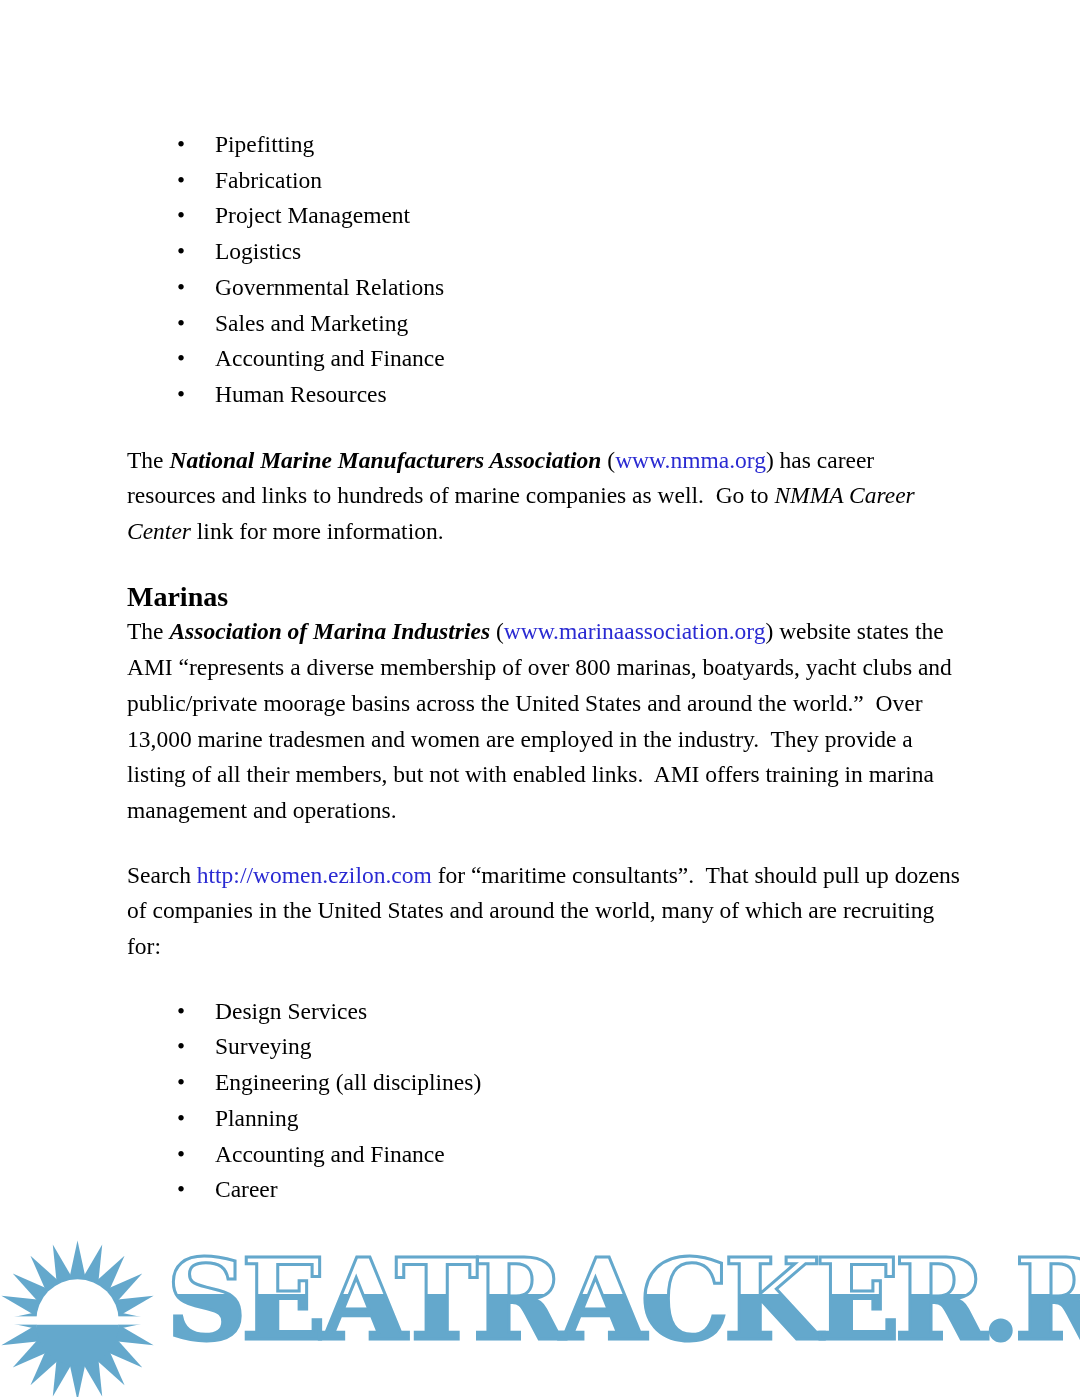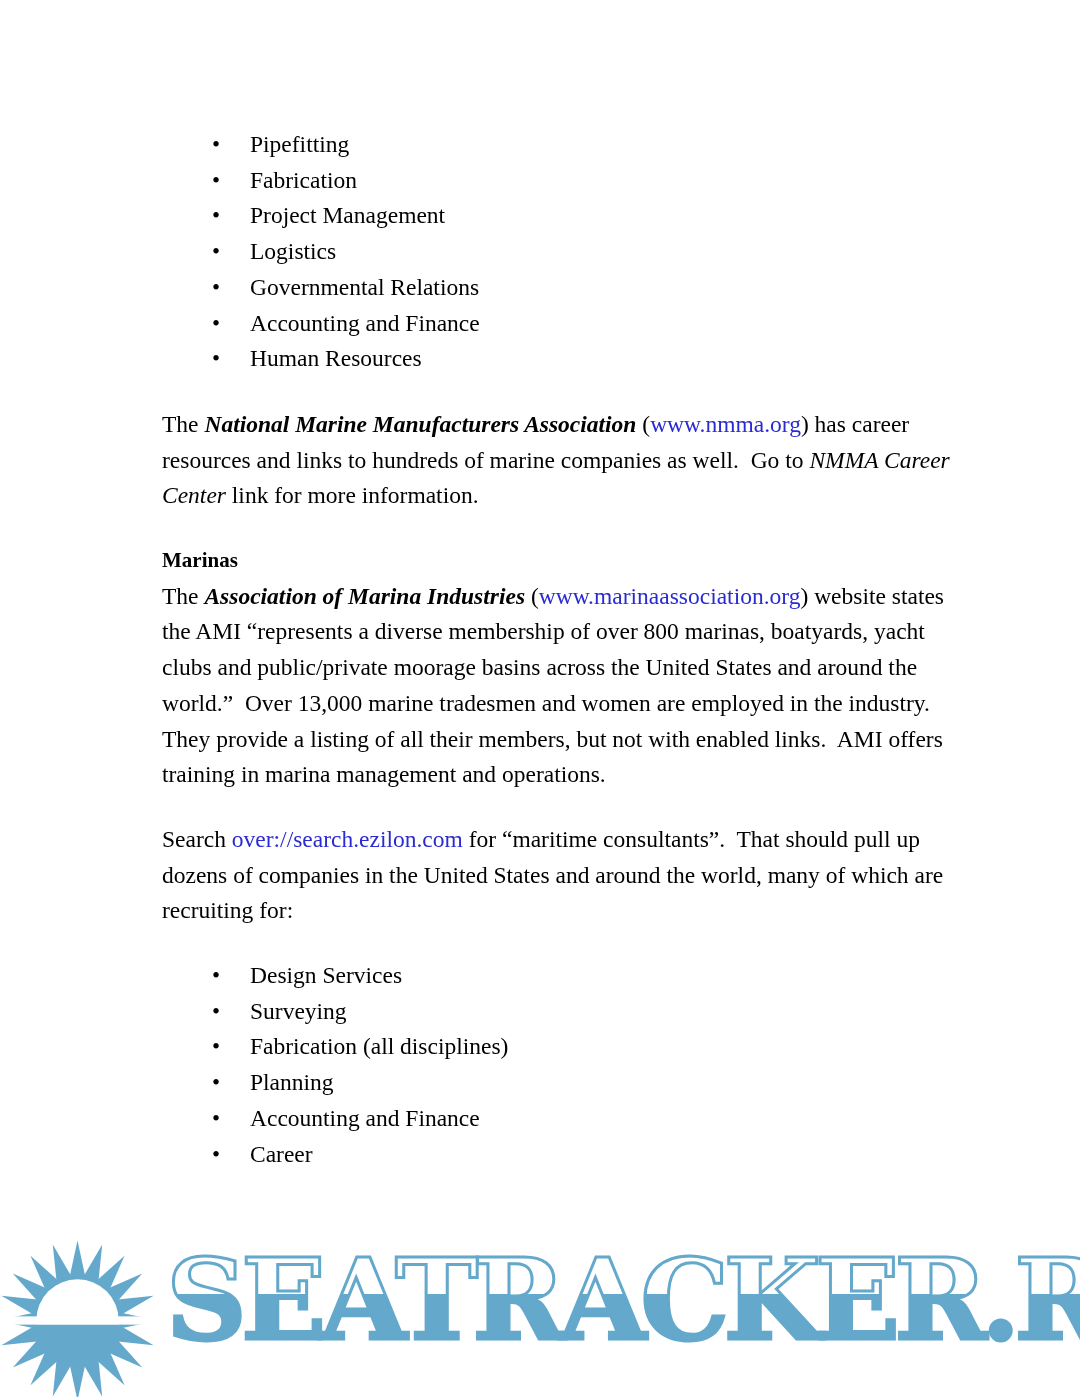--- a/index.html
+++ b/index.html
@@ -2,30 +2,29 @@
 <html style="--link: #2a2ad2; --wm: #64a8cc; --ink: #000000;"><head>
 <meta charset="utf-8">
 <style>
   :root { --link: #2a2ad2; --wm: #64a8cc; --ink: #000; }
   * { margin:0; padding:0; box-sizing:border-box; }
   html,body { background:#fff; }
   .page {
     position:relative; width:1080px; height:1397px; background:#fff;
     overflow:hidden; font-family:"Liberation Serif","DejaVu Serif",serif;
     color:var(--ink);
-    padding-left:35px;
   }
   .content { padding:127px 118px 0 127px; font-size:23.5px; line-height:35.7px; }
   ul.doc-list { list-style:none; padding-left:50px; margin-bottom:30px; }
   ul.doc-list li { line-height:35.7px; }
   .bullet { display:inline-block; width:38px; font-size:23px; }
   .li-text { white-space:pre-wrap; }
   p.para { margin:0 0 29px 0; white-space:pre-wrap; }
   .section { margin:0 0 29px 0; }
-  .doc-heading { font-weight:bold; font-size:21px; line-height:35.7px; }
+  .doc-heading { font-weight:bold; font-size:28px; line-height:35.7px; }
   .section p.para { margin-bottom:0; }
   .seg-plain {}
   .seg-bolditalic { font-weight:bold; font-style:italic; }
   .seg-italic { font-style:italic; }
   .seg-link { color:var(--link); cursor:pointer; }
   ul.list2 { margin-top:7px; margin-bottom:0; }
 
   
   .watermark { position:absolute; left:0; top:1218px; width:1080px; height:179px; }
   .sun { position:absolute; left:-5px; top:20px; width:165px; height:165px; }
@@ -43,39 +42,40 @@
 
 <div class="page">
   <div class="content">
 
     <ul class="doc-list">
         <li><span class="bullet">•</span><span class="li-text">Pipefitting</span></li>
         <li><span class="bullet">•</span><span class="li-text">Fabrication</span></li>
         <li><span class="bullet">•</span><span class="li-text">Project Management</span></li>
         <li><span class="bullet">•</span><span class="li-text">Logistics</span></li>
         <li><span class="bullet">•</span><span class="li-text">Governmental Relations</span></li>
+        <li><span class="bullet">•</span><span class="li-text">Sales and Marketing</span></li>
         <li><span class="bullet">•</span><span class="li-text">Accounting and Finance</span></li>
         <li><span class="bullet">•</span><span class="li-text">Human Resources</span></li>
       </ul>
 
     <p class="para"><span class="seg-plain">The </span><span class="seg-bolditalic">National Marine Manufacturers Association</span><span class="seg-plain"> (</span><span class="seg-link">www.nmma.org</span><span class="seg-plain">) has career resources and links to hundreds of marine companies as well.  Go to </span><span class="seg-italic">NMMA Career Center</span><span class="seg-plain"> link for more information.</span></p>
 
     <div class="section">
       <div class="doc-heading">Marinas</div>
       <p class="para"><span class="seg-plain">The </span><span class="seg-bolditalic">Association of Marina Industries</span><span class="seg-plain"> (</span><span class="seg-link">www.marinaassociation.org</span><span class="seg-plain">) website states the AMI “represents a diverse membership of over 800 marinas, boatyards, yacht clubs and public/private moorage basins across the United States and around the world.”  Over 13,000 marine tradesmen and women are employed in the industry.  They provide a listing of all their members, but not with enabled links.  AMI offers training in marina management and operations.</span></p>
     </div>
 
     <div class="section">
-      <p class="para"><span class="seg-plain">Search </span><span class="seg-link">over://search.ezilon.com</span><span class="seg-plain"> for “maritime consultants”.  That should pull up dozens of companies in the United States and around the world, many of which are recruiting for:</span></p>
+      <p class="para"><span class="seg-plain">Search </span><span class="seg-link">http://women.ezilon.com</span><span class="seg-plain"> for “maritime consultants”.  That should pull up dozens of companies in the United States and around the world, many of which are recruiting for:</span></p>
     </div>
 
     <ul class="doc-list list2">
         <li><span class="bullet">•</span><span class="li-text">Design Services</span></li>
         <li><span class="bullet">•</span><span class="li-text">Surveying</span></li>
-        <li><span class="bullet">•</span><span class="li-text">Fabrication (all disciplines)</span></li>
+        <li><span class="bullet">•</span><span class="li-text">Engineering (all disciplines)</span></li>
         <li><span class="bullet">•</span><span class="li-text">Planning</span></li>
         <li><span class="bullet">•</span><span class="li-text">Accounting and Finance</span></li>
         <li><span class="bullet">•</span><span class="li-text">Career</span></li>
       </ul>
   </div>
 
   <div class="watermark">
     <svg class="sun" viewBox="-100 -100 200 200" aria-hidden="true">
       <defs>
           <polygon id="ray" points="0,-97 -11,-46 11,-46"></polygon>

